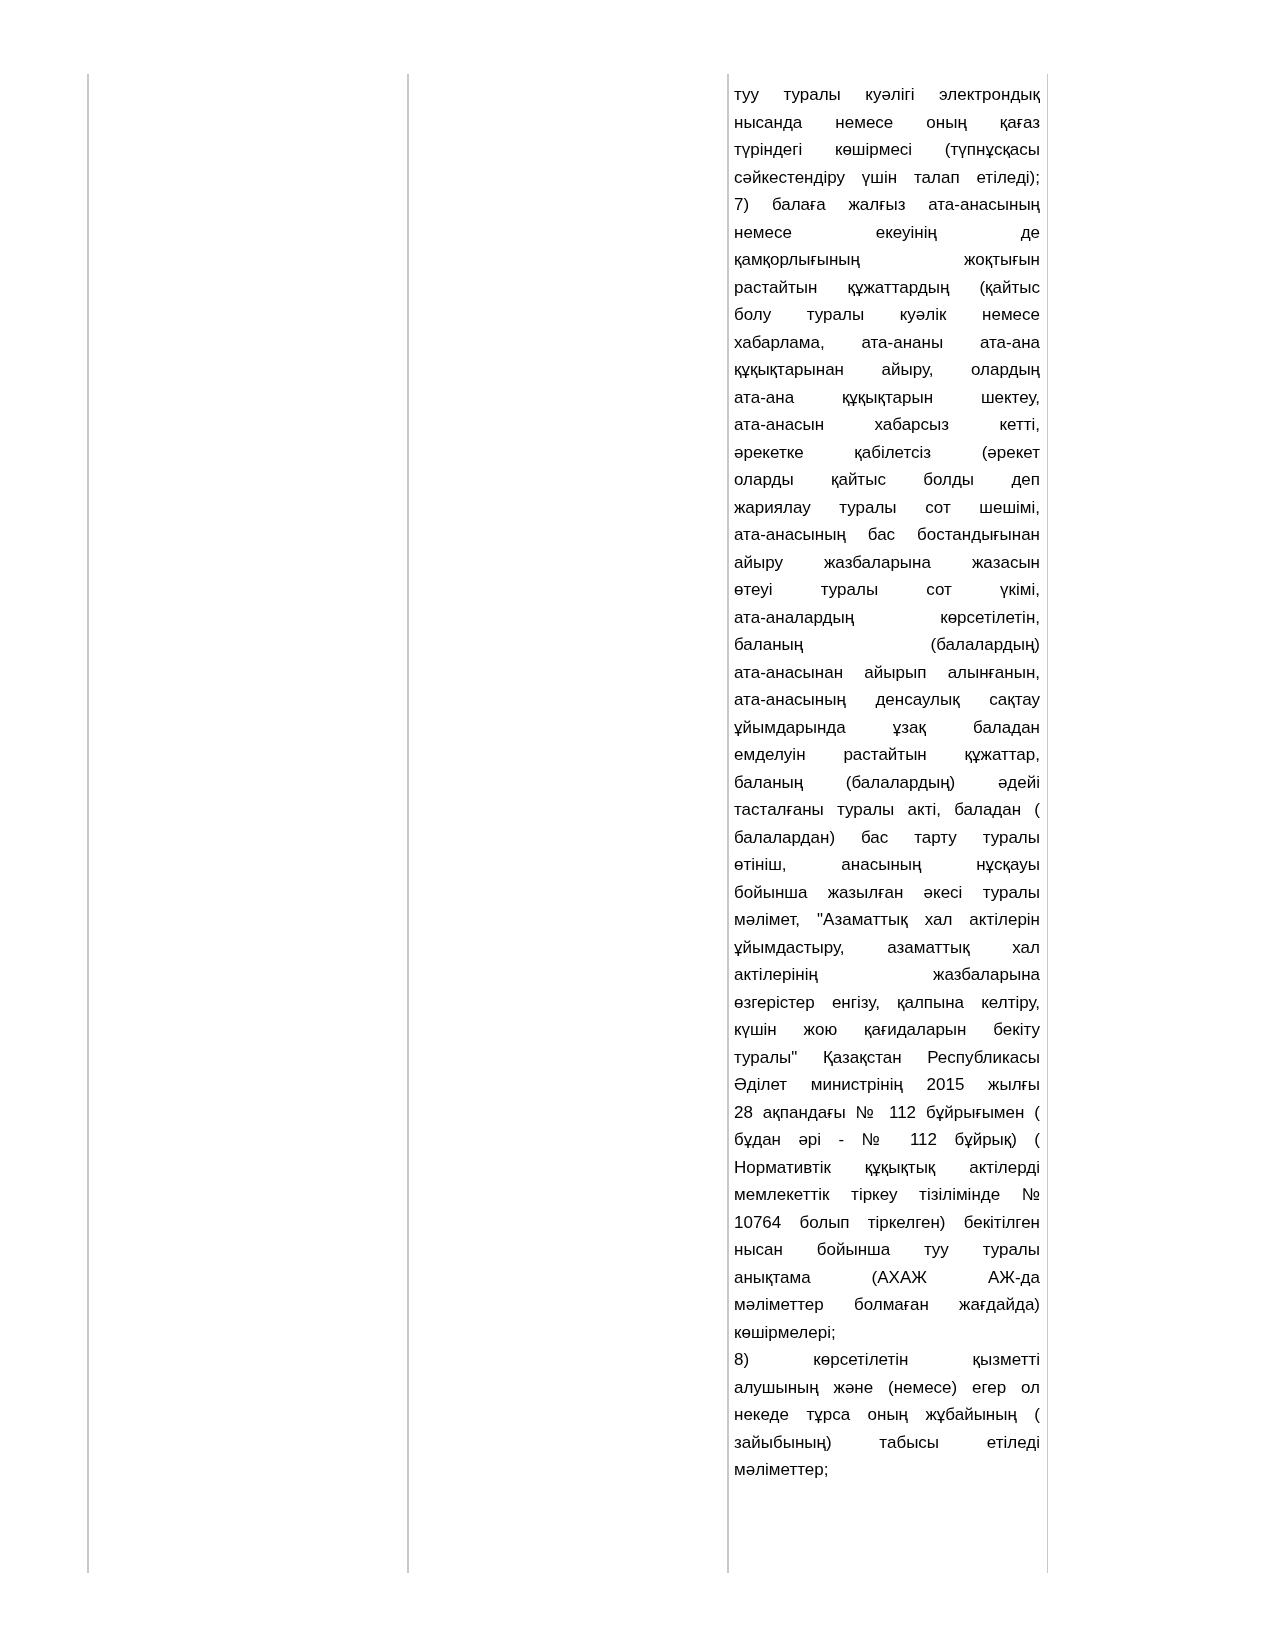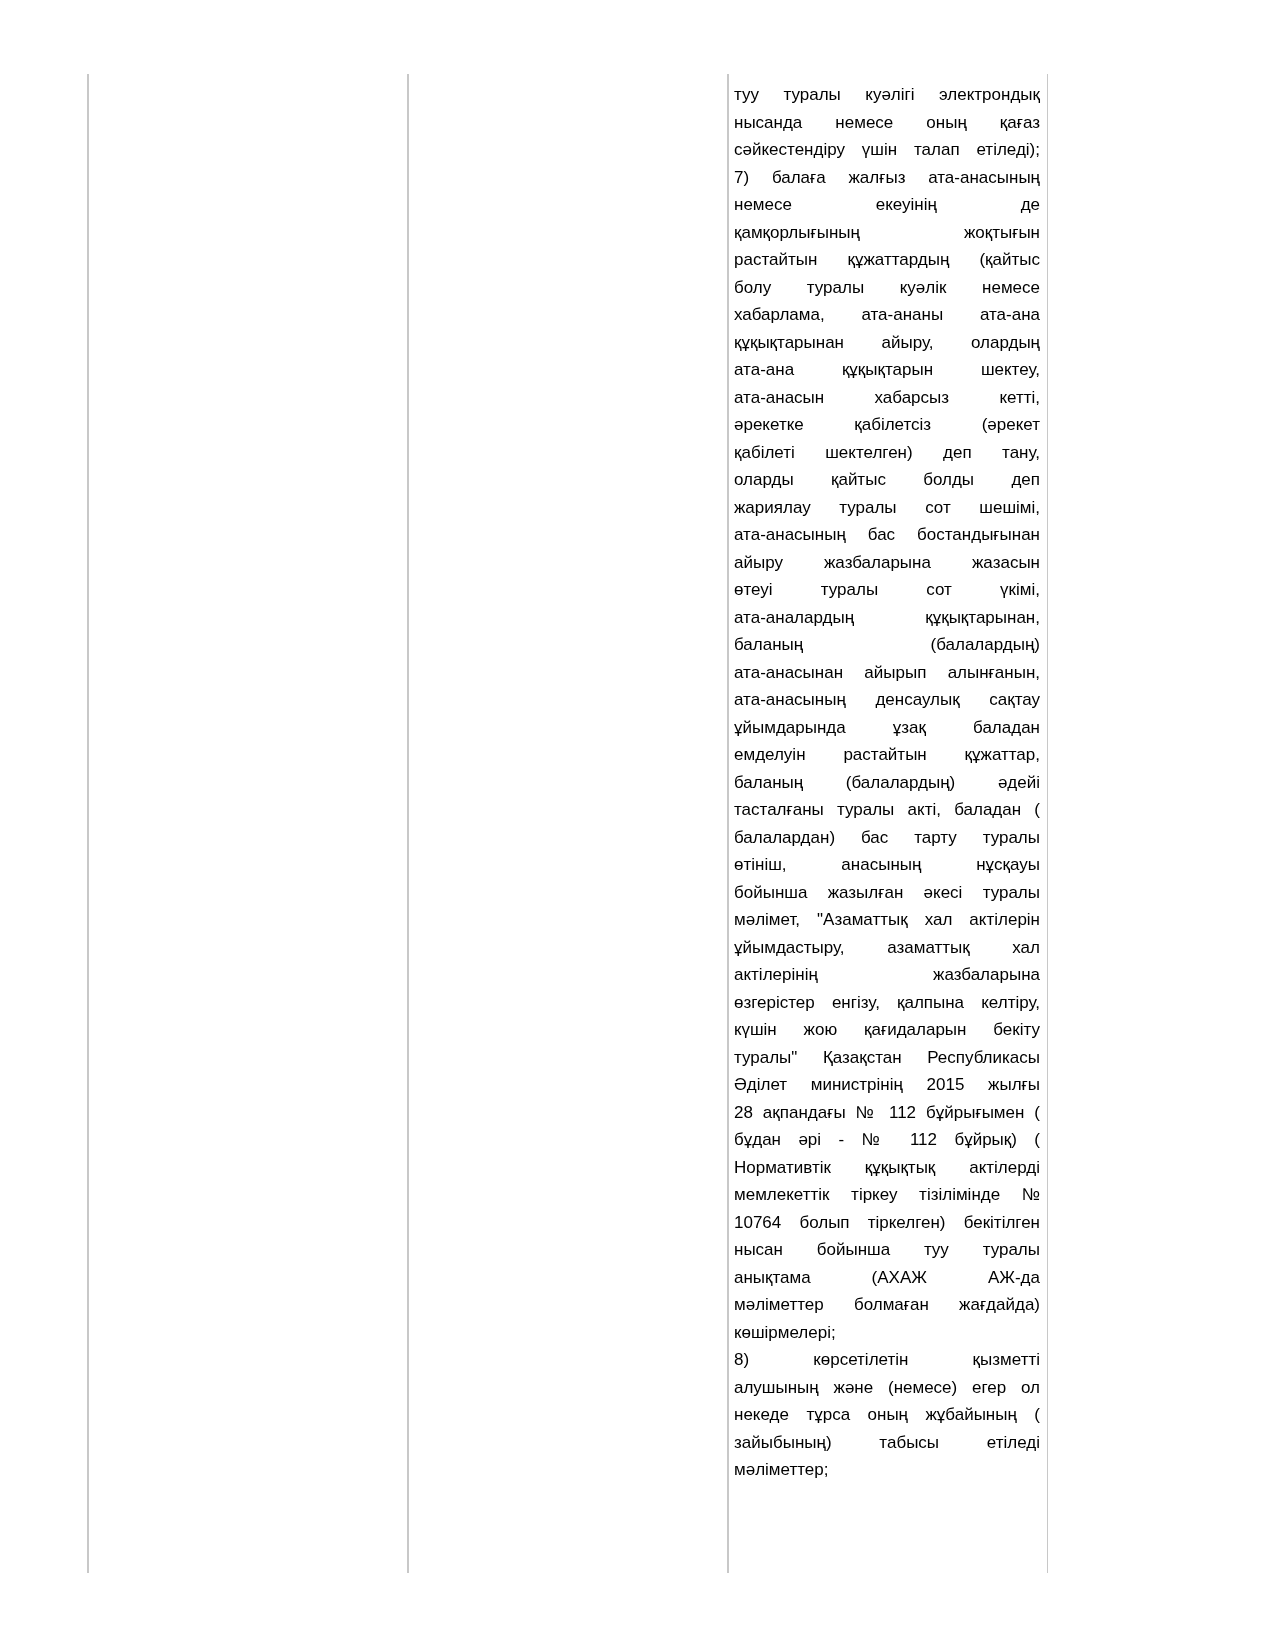--- a/index.html
+++ b/index.html
@@ -61,40 +61,40 @@
     <div class="vline vl-0" style="background: rgb(200, 200, 200);"></div>
     <div class="vline vl-1" style="background: rgb(200, 200, 200);"></div>
     <div class="vline vl-2" style="background: rgb(200, 200, 200);"></div>
     <div class="vline vl-3" style="background: rgb(200, 200, 200);"></div>
     <div class="cell cell-1"></div>
     <div class="cell cell-2"></div>
     <div class="cell cell-3">
         <div class="para">
           <div class="tline">туу туралы куәлігі электрондық</div>
           <div class="tline">нысанда немесе оның қағаз</div>
+          <div class="tline">түріндегі көшірмесі (түпнұсқасы</div>
           <div class="tline">сәйкестендіру үшін талап етіледі);</div>
         </div>
         <div class="para">
           <div class="tline">7) балаға жалғыз ата-анасының</div>
           <div class="tline">немесе екеуінің де</div>
           <div class="tline">қамқорлығының жоқтығын</div>
           <div class="tline">растайтын құжаттардың (қайтыс</div>
           <div class="tline">болу туралы куәлік немесе</div>
           <div class="tline">хабарлама, ата-ананы ата-ана</div>
           <div class="tline">құқықтарынан айыру, олардың</div>
           <div class="tline">ата-ана құқықтарын шектеу,</div>
           <div class="tline">ата-анасын хабарсыз кетті,</div>
           <div class="tline">әрекетке қабілетсіз (әрекет</div>
-          <div class="tline">қабілеті шектелген) деп тану,</div>
           <div class="tline">оларды қайтыс болды деп</div>
           <div class="tline">жариялау туралы сот шешімі,</div>
           <div class="tline">ата-анасының бас бостандығынан</div>
           <div class="tline">айыру жазбаларына жазасын</div>
           <div class="tline">өтеуі туралы сот үкімі,</div>
-          <div class="tline">ата-аналардың құқықтарынан,</div>
+          <div class="tline">ата-аналардың көрсетілетін,</div>
           <div class="tline">баланың (балалардың)</div>
           <div class="tline">ата-анасынан айырып алынғанын,</div>
           <div class="tline">ата-анасының денсаулық сақтау</div>
           <div class="tline">ұйымдарында ұзақ баладан</div>
           <div class="tline">емделуін растайтын құжаттар,</div>
           <div class="tline">баланың (балалардың) әдейі</div>
           <div class="tline">тасталғаны туралы акті, баладан (</div>
           <div class="tline">балалардан) бас тарту туралы</div>
           <div class="tline">өтініш, анасының нұсқауы</div>
           <div class="tline">бойынша жазылған әкесі туралы</div>

